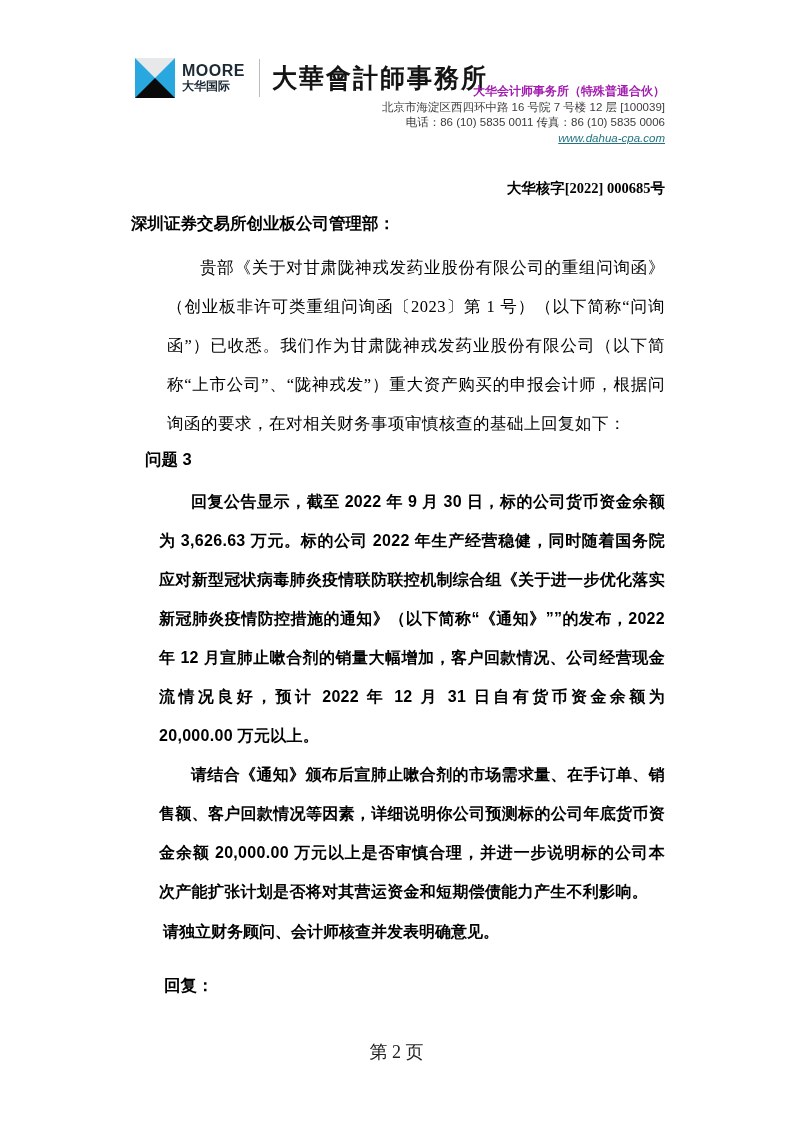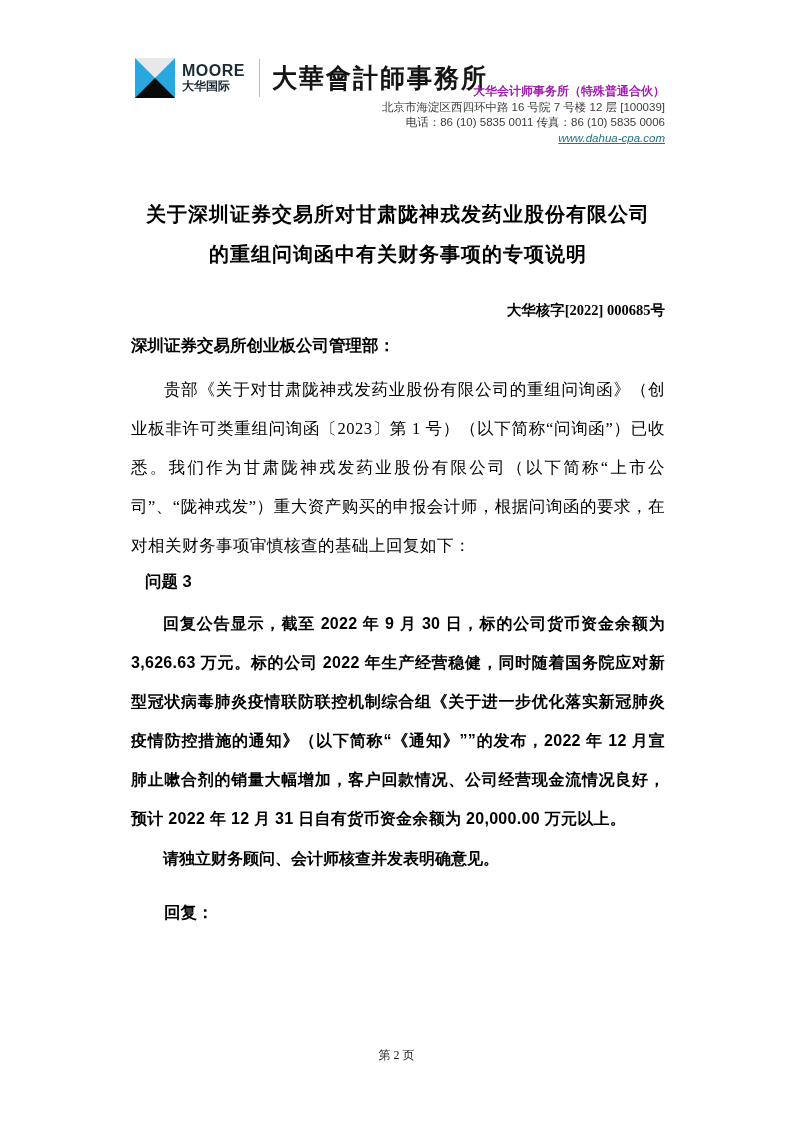--- a/index.html
+++ b/index.html
@@ -90,40 +90,41 @@
   }
 
   .para {
     font-size: 16.5px;
     line-height: 39px;
     text-align: justify;
     text-justify: inter-ideograph;
     letter-spacing: 0.5px;
   }
   .para.indent { text-indent: 2em; }
-  .intro-para { margin-top: 13px; }
+  .intro-para { margin-top: 13px; margin-left: 36px; }
 
   .question-label {
     margin-top: 5px;
     font-family: "Liberation Sans", sans-serif;
     font-weight: bold;
     font-size: 16.5px;
     line-height: 23px;
     padding-left: 14px;
   }
 
   .bold-para {
     font-family: "Liberation Sans", sans-serif;
     font-weight: bold;
     font-size: 16px;
     line-height: 39px;
     text-align: justify;
     text-justify: inter-ideograph;
     letter-spacing: 0.3px;
     text-indent: 2em;
+    margin-left: 28px;
   }
   .bold-para.first { margin-top: 11px; }
 
   .check-line {
     margin-top: 9px;
     font-family: "Liberation Sans", sans-serif;
     font-weight: bold;
     font-size: 16px;
     line-height: 23px;
     text-indent: 2em;
@@ -134,21 +135,21 @@
     font-size: 16.5px;
     line-height: 23px;
     text-indent: 2em;
   }
 
   
   .page-footer {
     position: absolute;
     left: 0; right: 0; bottom: 58px;
     text-align: center;
-    font-size: 12px;
+    font-size: 18px;
     color: #222;
   }
 </style>
 </head>
 <body>
 
 <div class="page">
 
   <div class="letterhead">
     <div class="logo-group">
@@ -162,35 +163,32 @@
     </div>
 
     <div class="contact-block">
       <div class="firm-name">大华会计师事务所（特殊普通合伙）</div>
       <div class="address">北京市海淀区西四环中路 16 号院 7 号楼 12 层 [100039]</div>
       <div class="phone-fax">电话：86 (10) 5835 0011  传真：86 (10) 5835 0006</div>
       <div class="website">www.dahua-cpa.com</div>
     </div>
   </div>
 
-  <div class="doc-title">
-    <div>关于深圳证券交易所对甘肃陇神戎发药业股份有限公司</div>
-    <div>的重组问询函中有关财务事项的专项说明</div>
-  </div>
 
   <div class="ref-number">大华核字[2022] 000685号</div>
 
   <div class="salutation">深圳证券交易所创业板公司管理部：</div>
 
   <div class="para indent intro-para">贵部《关于对甘肃陇神戎发药业股份有限公司的重组问询函》（创业板非许可类重组问询函〔2023〕第 1 号）（以下简称“问询函”）已收悉。我们作为甘肃陇神戎发药业股份有限公司（以下简称“上市公司”、“陇神戎发”）重大资产购买的申报会计师，根据问询函的要求，在对相关财务事项审慎核查的基础上回复如下：</div>
 
   <div class="question-label">问题 3</div>
 
   <div class="bold-para first">回复公告显示，截至 2022 年 9 月 30 日，标的公司货币资金余额为 3,626.63 万元。标的公司 2022 年生产经营稳健，同时随着国务院应对新型冠状病毒肺炎疫情联防联控机制综合组《关于进一步优化落实新冠肺炎疫情防控措施的通知》（以下简称“《通知》””的发布，2022 年 12 月宣肺止嗽合剂的销量大幅增加，客户回款情况、公司经营现金流情况良好，预计 2022 年 12 月 31 日自有货币资金余额为 20,000.00 万元以上。</div>
 
+  <div class="bold-para">请结合《通知》颁布后宣肺止嗽合剂的市场需求量、在手订单、销售额、客户回款情况等因素，详细说明你公司预测标的公司年底货币资金余额 20,000.00 万元以上是否审慎合理，并进一步说明标的公司本次产能扩张计划是否将对其营运资金和短期偿债能力产生不利影响。</div>
 
   <div class="check-line">请独立财务顾问、会计师核查并发表明确意见。</div>
 
   <div class="reply-label">回复：</div>
 
   <div class="page-footer">第 2 页</div>
 
 </div>
 
 </body></html>

